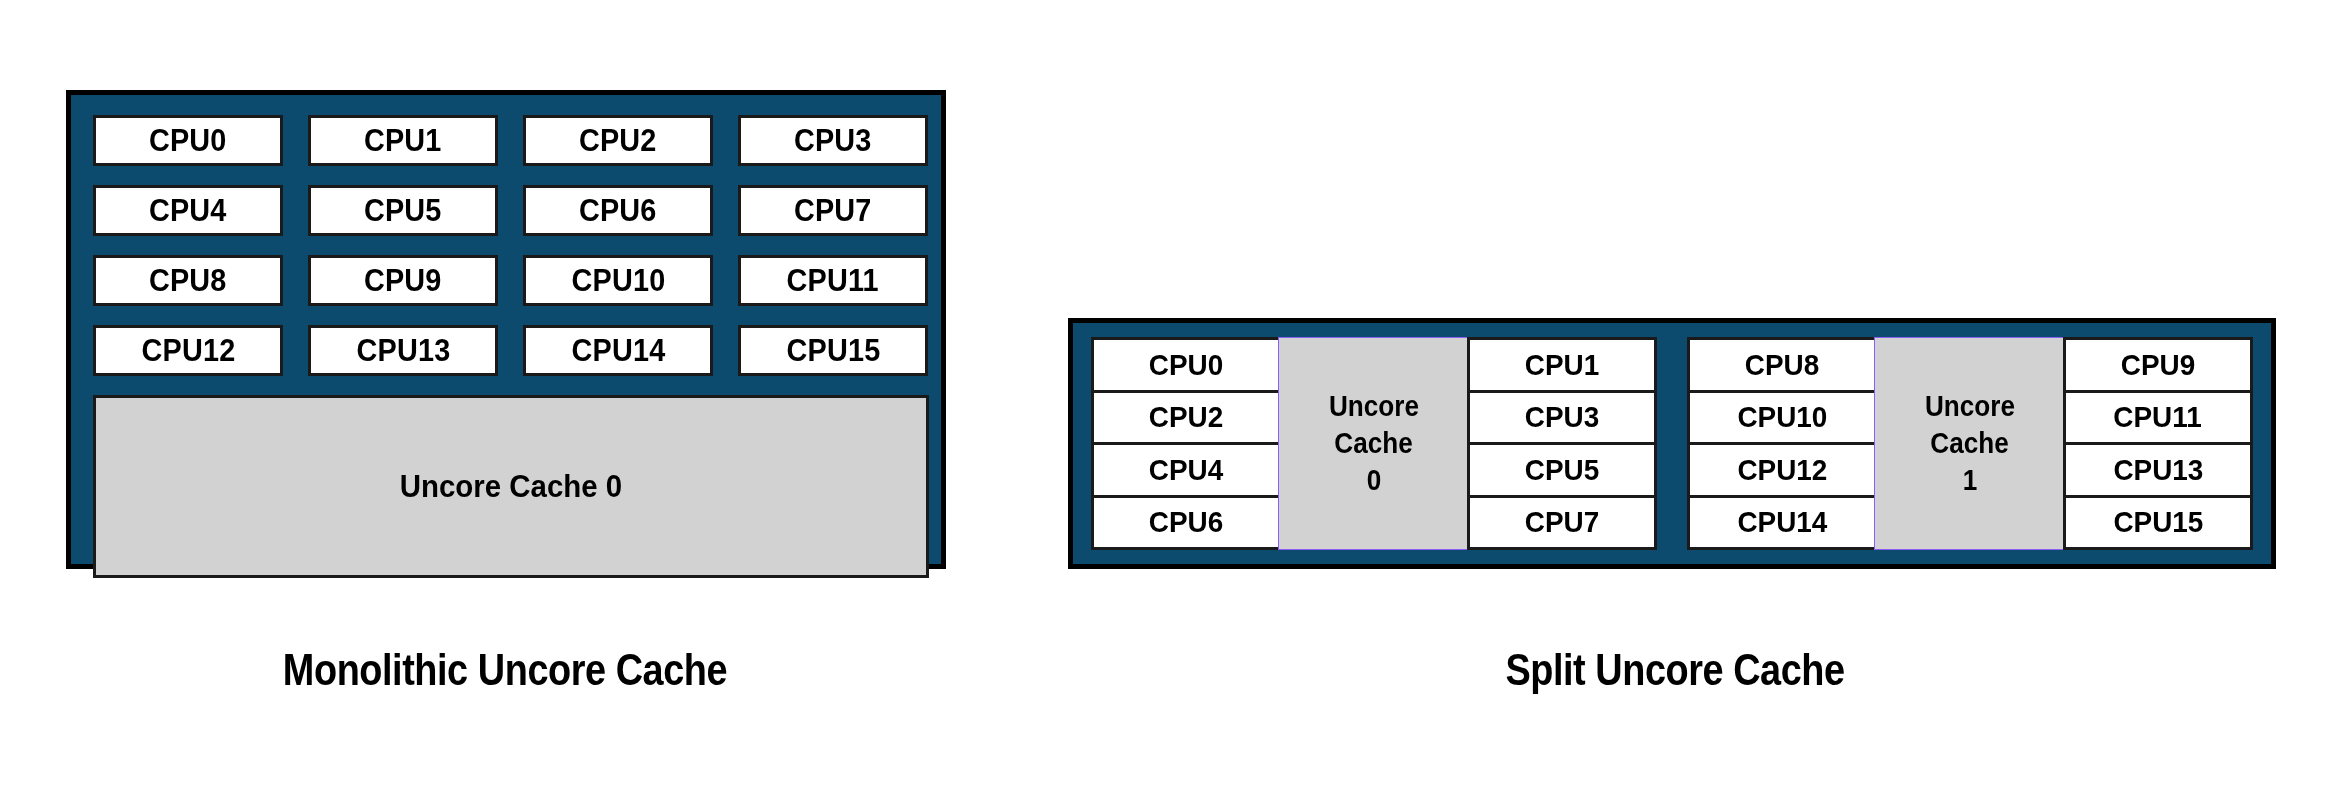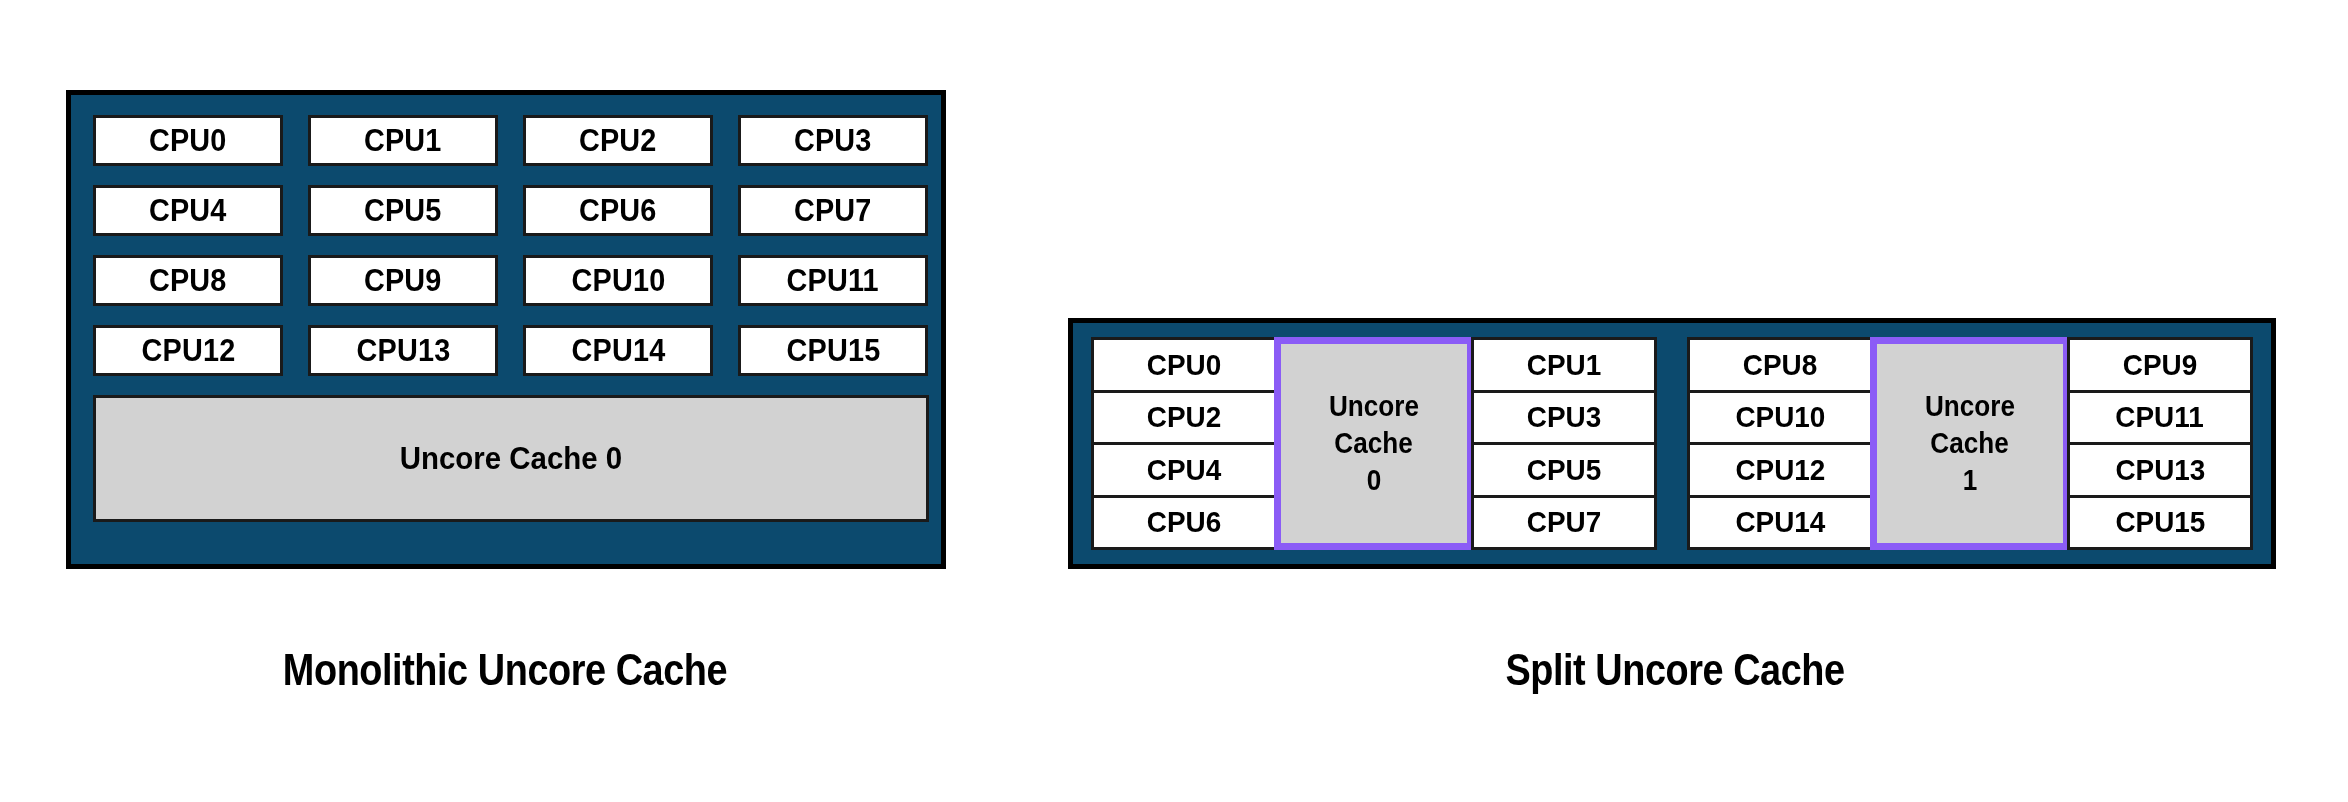--- a/index.html
+++ b/index.html
@@ -62,21 +62,21 @@
     font-size: 31px;
     letter-spacing: 0.2px;
     transform: scaleX(0.93);
   }
   #uncore-cache-bar {
     position: absolute;
     box-sizing: border-box;
     left: 22px;
     top: 300px;
     width: 836px;
-    height: 127px;
+    height: 183px;
     border: 3px solid #1a1a1a;
     background: #d2d2d2;
     display: flex;
     align-items: center;
     justify-content: center;
   }
   #uncore-cache-bar .cache-label {
     font-size: 32px;
     transform: scaleX(0.92);
   }
@@ -117,21 +117,21 @@
     justify-content: center;
   }
   .cpu-column .cpu-cell:first-child { margin-top: 0; }
   .cpu-column .cpu-label {
     font-size: 30px;
     transform: scaleX(0.93);
   }
   .cache-column {
     box-sizing: border-box;
     flex: 1 1 0;
-    border: 7px solid #8b5cf6;
+    border: 1px solid #8b5cf6;
     margin-left: -3px;
     margin-right: -3px;
     background: #d2d2d2;
     display: flex;
     flex-direction: column;
     align-items: center;
     justify-content: center;
     line-height: 1.28;
   }
   .cache-column .cache-label {

